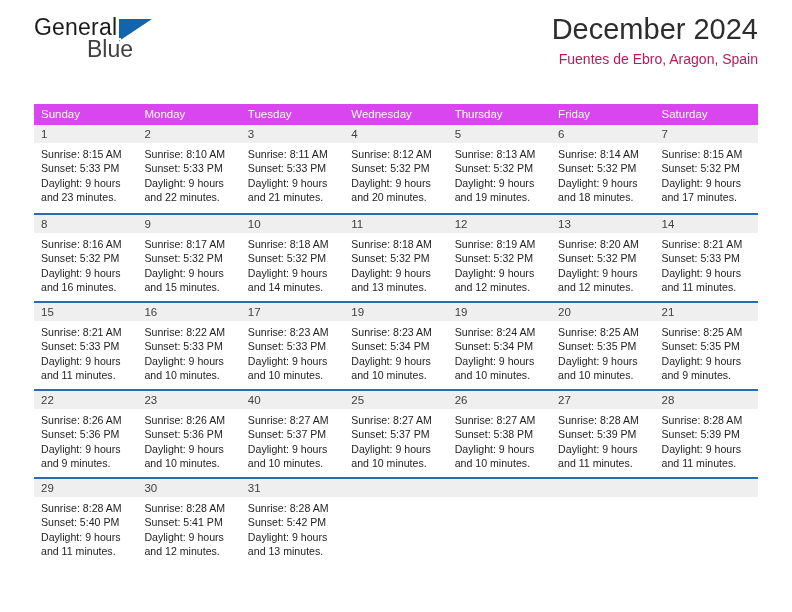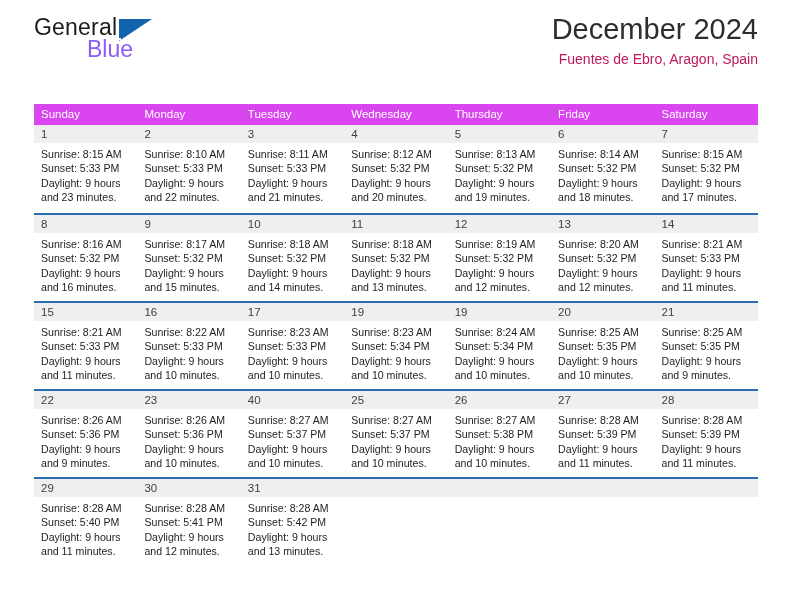--- a/index.html
+++ b/index.html
@@ -52,21 +52,21 @@
     width: 0;
     height: 0;
     border-left: 33px solid #1264ac;
     border-bottom: 22px solid transparent;
   }
   .brand-blue {
     position: absolute;
     left: 53px;
     top: 22px;
     font-size: 23px;
-    color: #8b5cf6;
+    color: #404040;
     font-family: "Liberation Sans", sans-serif;
   }
   .brand-rule {
     position: absolute;
     left: 53px;
     top: 24px;
     width: 34px;
     height: 2px;
     background: #ffffff;
   }

